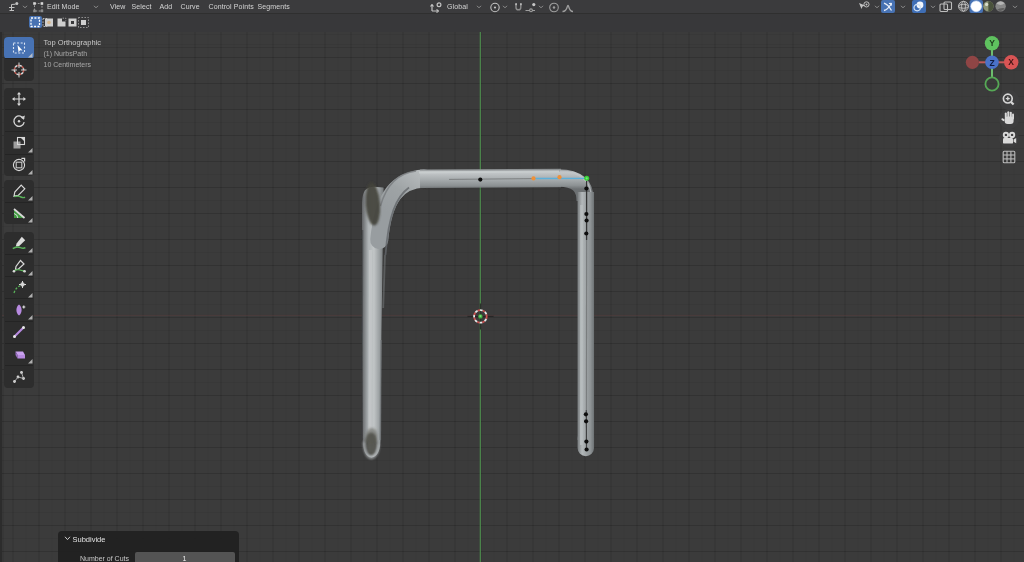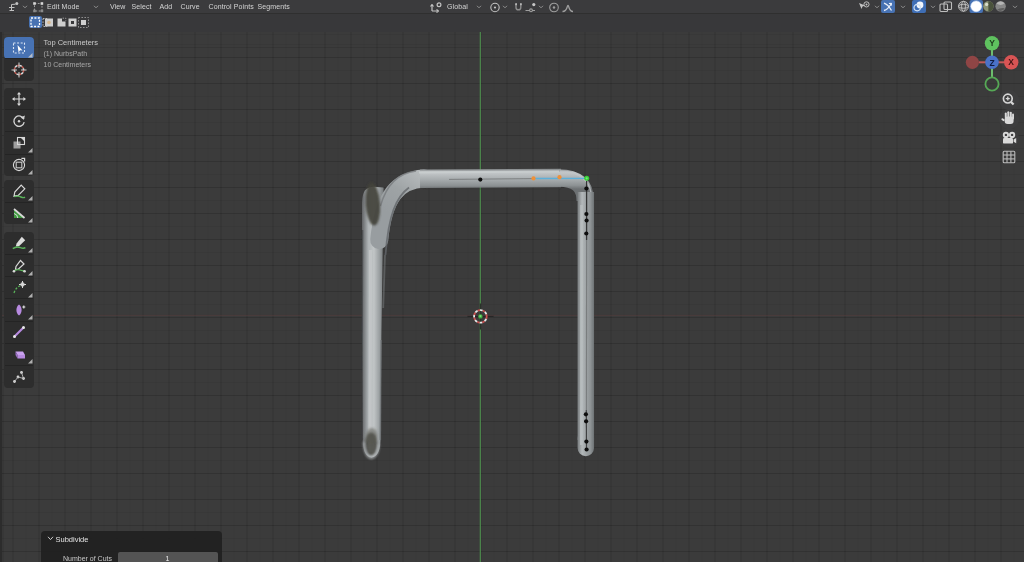--- a/index.html
+++ b/index.html
@@ -10,21 +10,21 @@
   .menu{position:absolute;top:0;height:13px;line-height:14px;font-size:7px;color:#d5d5d5;letter-spacing:0.1px;white-space:nowrap;}
   #hdr2{left:0;top:13px;width:1024px;height:19px;background:#38383a;border-top:1px solid #2f2f2f;box-sizing:border-box;}
   #grid{left:0;top:32px;width:1024px;height:530px;background-color:#3b3b3b;
     background-image:
       repeating-linear-gradient(to right, rgba(0,0,0,0.105) 0 1px, transparent 1px 26px),
       repeating-linear-gradient(to bottom, rgba(0,0,0,0.105) 0 1px, transparent 1px 26px),
       repeating-linear-gradient(to right, rgba(0,0,0,0.045) 0 1px, transparent 1px 13px),
       repeating-linear-gradient(to bottom, rgba(0,0,0,0.045) 0 1px, transparent 1px 13px);
     background-position: 12.5px 0px, 0px 25px, 12.5px 0px, 0px 12px;}
   .ovtext{position:absolute;font-size:7.5px;color:#c9c9c9;}
-  #panel{left:41px;top:530.5px;width:181px;height:32px;background:rgba(33,33,33,0.95);border-radius:4px 4px 0 0;}
+  #panel{left:58px;top:530.5px;width:181px;height:32px;background:rgba(33,33,33,0.95);border-radius:4px 4px 0 0;}
 </style>
 </head>
 <body>
   <div class="abs" id="grid"></div>
   <svg class="abs" style="left:0;top:0;" width="1024" height="562">
 <defs>
 <filter id="soft" x="-30%" y="-30%" width="160%" height="160%">
         <feGaussianBlur stdDeviation="0.6"></feGaussianBlur>
       </filter>
 <filter id="blur1" x="-60%" y="-60%" width="220%" height="220%">
@@ -448,21 +448,21 @@
 <svg class="abs" style="left:10.5px;top:368.5px;" width="16" height="16">
     <g fill="#d8d8d8">
 <circle cx="3.5" cy="12.5" r="1.4"></circle>
       <circle cx="7" cy="8" r="1.4"></circle>
 <circle cx="12.5" cy="9.5" r="1.4"></circle>
       <circle cx="10.5" cy="3.5" r="1.4"></circle>
 </g>
 <path d="M 3.5 12.5 L 7 8 L 12.5 9.5 L 10.5 3.5" stroke="#b9b9b9" stroke-width="0.9" fill="none"></path>
   </svg>
 <div class="abs" style="left:0;top:32px;width:2px;height:530px;background:#2c2c2c;"></div>
-  <div class="abs ovtext" style="left:43.5px;top:38px;">Top Centimeters</div>
+  <div class="abs ovtext" style="left:43.5px;top:38px;">Top Orthographic</div>
   <div class="abs ovtext" style="left:43.5px;top:50px;color:#a8a8a8;font-size:7px;">(1) NurbsPath</div>
   <div class="abs ovtext" style="left:43.5px;top:60.5px;color:#a8a8a8;font-size:7px;">10 Centimeters</div>
   <div class="abs" id="panel">
     <svg class="abs" style="left:5.5px;top:5.5px;" width="7" height="5">
       <path d="M 1 0.8 L 3.5 3.6 L 6 0.8" stroke="#c9c9c9" stroke-width="1" fill="none"></path>
     </svg>
     <div class="abs" style="left:14.5px;top:4.5px;font-size:7.5px;color:#e2e2e2;">Subdivide</div>
     <div class="abs" style="left:0px;top:24px;width:71px;text-align:right;font-size:7px;color:#c8c8c8;">Number of Cuts</div>
     <div class="abs" style="left:76.5px;top:21px;width:100px;height:14px;background:#545454;border-radius:2px;color:#efefef;font-size:7px;text-align:center;line-height:14px;">1</div>
   </div>

